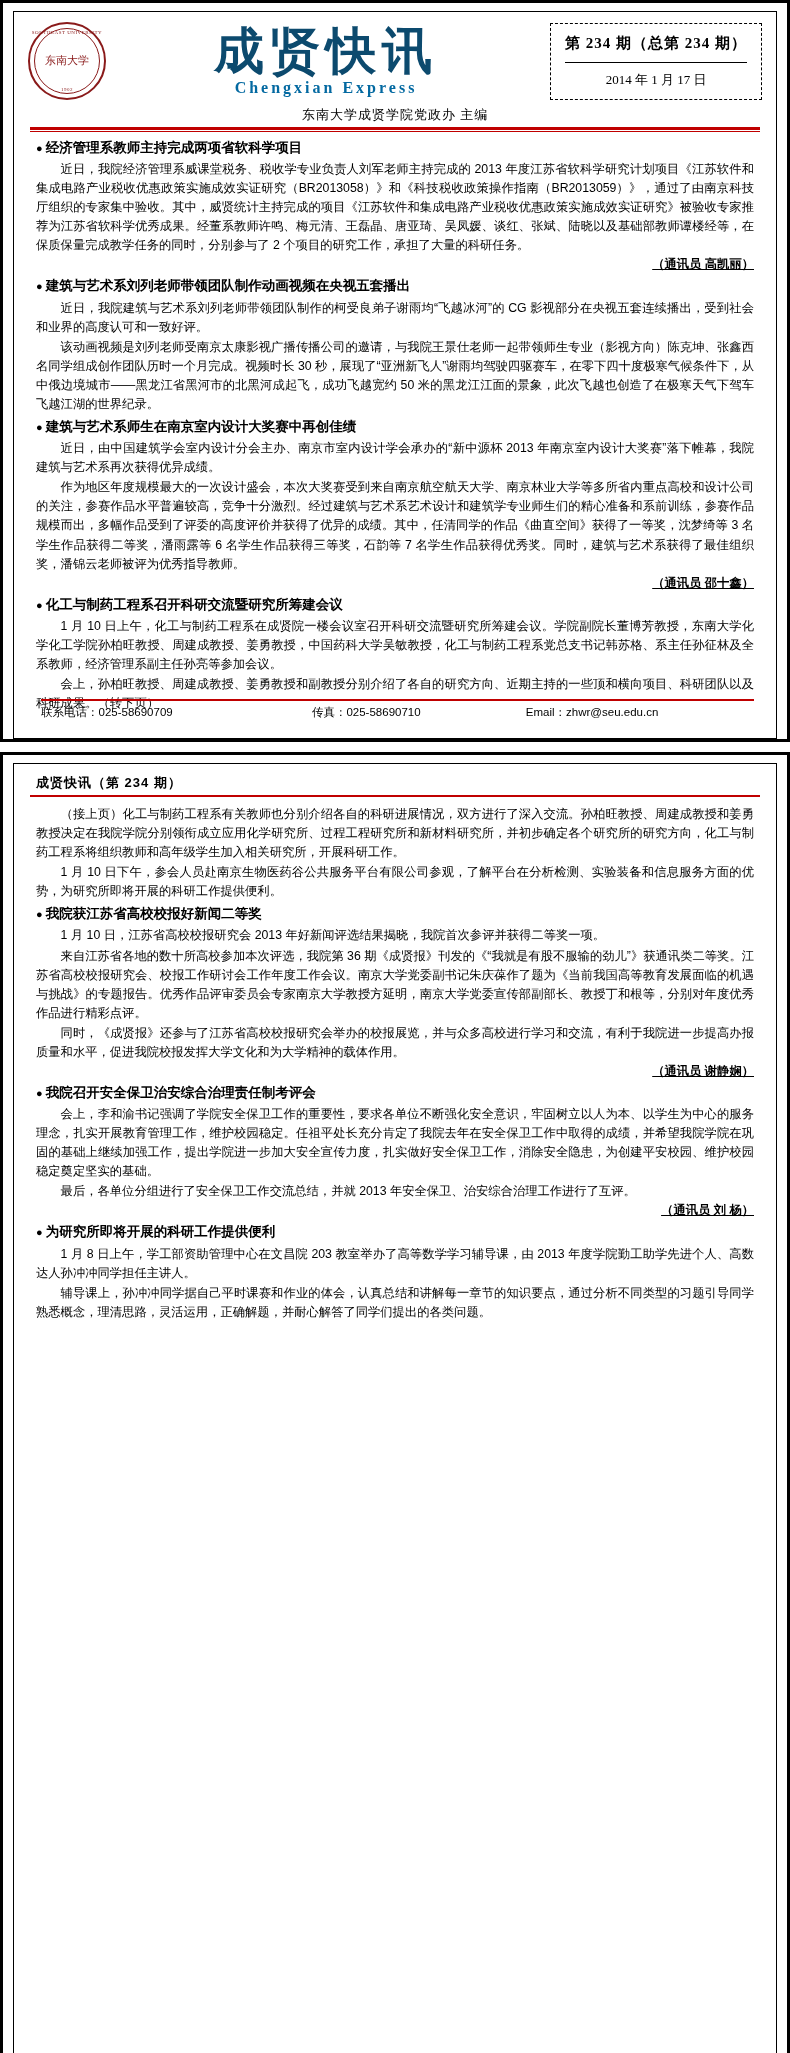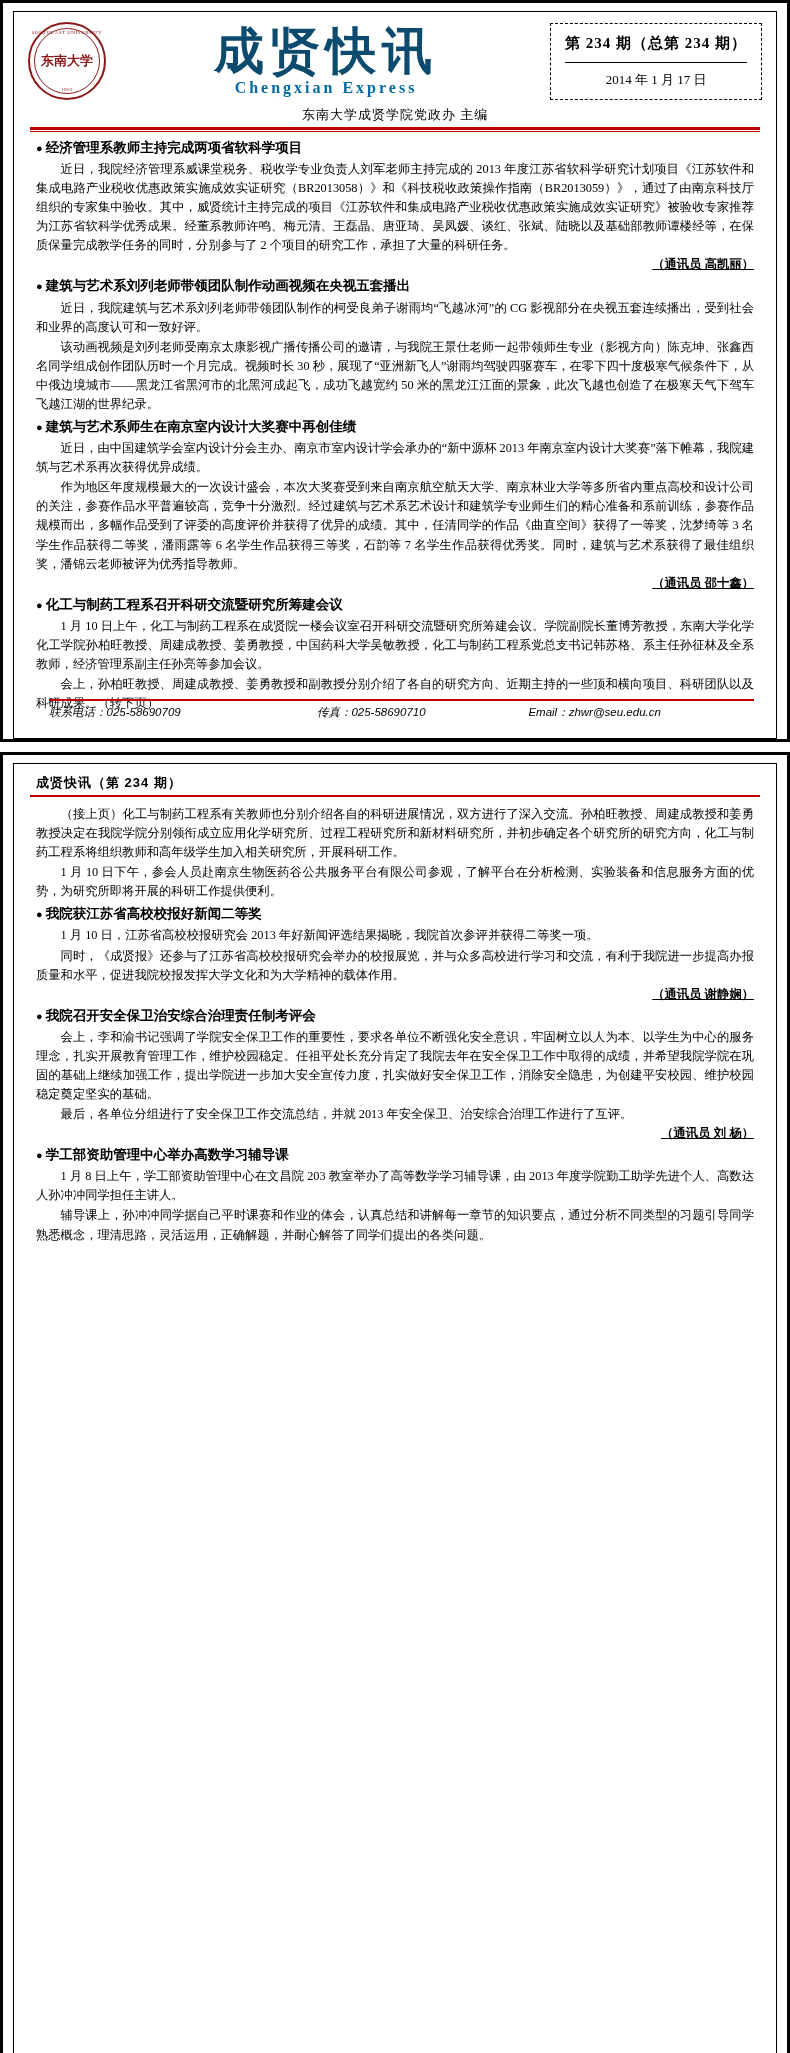--- a/index.html
+++ b/index.html
@@ -27,21 +27,21 @@
     width:74px;height:74px;border-radius:50%;
     border:2px solid #8a1a1a;
     display:flex;align-items:center;justify-content:center;
     flex:0 0 auto;margin-right:6px;position:relative;
   }
   .logo .ring{
     position:absolute;top:4px;left:4px;right:4px;bottom:4px;border-radius:50%;
     border:1px solid #8a1a1a;
   }
   .logo .core{
-    font-size:13px;color:#8a1a1a;font-weight:bold;line-height:1.05;text-align:left;
+    font-size:11px;color:#8a1a1a;font-weight:normal;line-height:1.05;text-align:left;
     font-family:"Liberation Serif",serif;
     z-index:2;
   }
   .logo .arcTop{
     position:absolute;top:6px;left:0;right:0;text-align:center;font-size:5px;color:#8a1a1a;
     letter-spacing:.5px;
   }
   .logo .arcBot{
     position:absolute;bottom:6px;left:0;right:0;text-align:center;font-size:5px;color:#8a1a1a;
     letter-spacing:.5px;
@@ -75,30 +75,30 @@
 
   .content{padding:0 22px;}
   .art{margin-bottom:2px;}
   h2.head{
     font-size:13.5px;font-weight:bold;margin:3px 0 2px 0;line-height:1.5;
     font-family:"Liberation Sans",sans-serif;
   }
   h2.head .bullet{font-size:11px;margin-right:3px;}
   p.para{
     font-size:12.3px;line-height:1.55;margin:0 0 1px 0;text-indent:2em;text-align:justify;
-    font-family:Liberation Serif, serif;
+    font-family:Liberation Sans, sans-serif;
   }
   p.sign{
     font-size:12.3px;text-align:right;margin:1px 0 3px 0;font-weight:bold;
     font-family:"Liberation Sans",sans-serif;
     text-decoration:underline;
   }
 
   .footer{
-    position:absolute;left:13px;right:0;bottom:6px;padding:12px 22px;box-sizing:border-box;font-style:italic;
+    position:absolute;left:5px;right:0;bottom:6px;padding:12px 22px;box-sizing:border-box;
   }
   .footrule{border-top:2px solid #c00000;margin-bottom:4px;}
   .footrow{display:flex;font-size:11.5px;font-family:"Liberation Sans",sans-serif;}
   .footrow .c1{width:38%;}
   .footrow .c2{width:30%;}
   .footrow .c3{width:32%;text-align:left;}
 
   .p2head{font-size:13px;font-weight:bold;padding:10px 22px 0 22px;letter-spacing:1px;
     font-family:"Liberation Sans",sans-serif;}
   .p2rule{border-top:2px solid #c00000;margin:3px 16px 8px 16px;}
@@ -183,33 +183,34 @@
       <div class="content">
 
         <div class="art">
           <p class="para">（接上页）化工与制药工程系有关教师也分别介绍各自的科研进展情况，双方进行了深入交流。孙柏旺教授、周建成教授和姜勇教授决定在我院学院分别领衔成立应用化学研究所、过程工程研究所和新材料研究所，并初步确定各个研究所的研究方向，化工与制药工程系将组织教师和高年级学生加入相关研究所，开展科研工作。</p>
           <p class="para">1 月 10 日下午，参会人员赴南京生物医药谷公共服务平台有限公司参观，了解平台在分析检测、实验装备和信息服务方面的优势，为研究所即将开展的科研工作提供便利。</p>
         </div>
 
         <div class="art">
           <h2 class="head"><span class="bullet">●</span><span>我院获江苏省高校校报好新闻二等奖</span></h2>
           <p class="para">1 月 10 日，江苏省高校校报研究会 2013 年好新闻评选结果揭晓，我院首次参评并获得二等奖一项。</p>
+          <p class="para">来自江苏省各地的数十所高校参加本次评选，我院第 36 期《成贤报》刊发的《“我就是有股不服输的劲儿”》获通讯类二等奖。江苏省高校校报研究会、校报工作研讨会工作年度工作会议。南京大学党委副书记朱庆葆作了题为《当前我国高等教育发展面临的机遇与挑战》的专题报告。优秀作品评审委员会专家南京大学教授方延明，南京大学党委宣传部副部长、教授丁和根等，分别对年度优秀作品进行精彩点评。</p>
           <p class="para">同时，《成贤报》还参与了江苏省高校校报研究会举办的校报展览，并与众多高校进行学习和交流，有利于我院进一步提高办报质量和水平，促进我院校报发挥大学文化和为大学精神的载体作用。</p>
           <p class="sign">（通讯员 谢静娴）</p>
         </div>
 
         <div class="art">
           <h2 class="head"><span class="bullet">●</span><span>我院召开安全保卫治安综合治理责任制考评会</span></h2>
           <p class="para">会上，李和渝书记强调了学院安全保卫工作的重要性，要求各单位不断强化安全意识，牢固树立以人为本、以学生为中心的服务理念，扎实开展教育管理工作，维护校园稳定。任祖平处长充分肯定了我院去年在安全保卫工作中取得的成绩，并希望我院学院在巩固的基础上继续加强工作，提出学院进一步加大安全宣传力度，扎实做好安全保卫工作，消除安全隐患，为创建平安校园、维护校园稳定奠定坚实的基础。</p>
           <p class="para">最后，各单位分组进行了安全保卫工作交流总结，并就 2013 年安全保卫、治安综合治理工作进行了互评。</p>
           <p class="sign">（通讯员 刘 杨）</p>
         </div>
 
         <div class="art">
-          <h2 class="head"><span class="bullet">●</span><span>学工部资助管理中心举办高数学习辅导课</span></h2>
+          <h2 class="head"><span class="bullet">●</span><span>为研究所即将开展的科研工作提供便利</span></h2>
           <p class="para">1 月 8 日上午，学工部资助管理中心在文昌院 203 教室举办了高等数学学习辅导课，由 2013 年度学院勤工助学先进个人、高数达人孙冲冲同学担任主讲人。</p>
           <p class="para">辅导课上，孙冲冲同学据自己平时课赛和作业的体会，认真总结和讲解每一章节的知识要点，通过分析不同类型的习题引导同学熟悉概念，理清思路，灵活运用，正确解题，并耐心解答了同学们提出的各类问题。</p>
         </div>
 
       </div>
 
       <div class="footer">
         <div class="footrule"></div>
         <div class="footrow">
           <div class="c1">联系电话：025-58690709</div>

